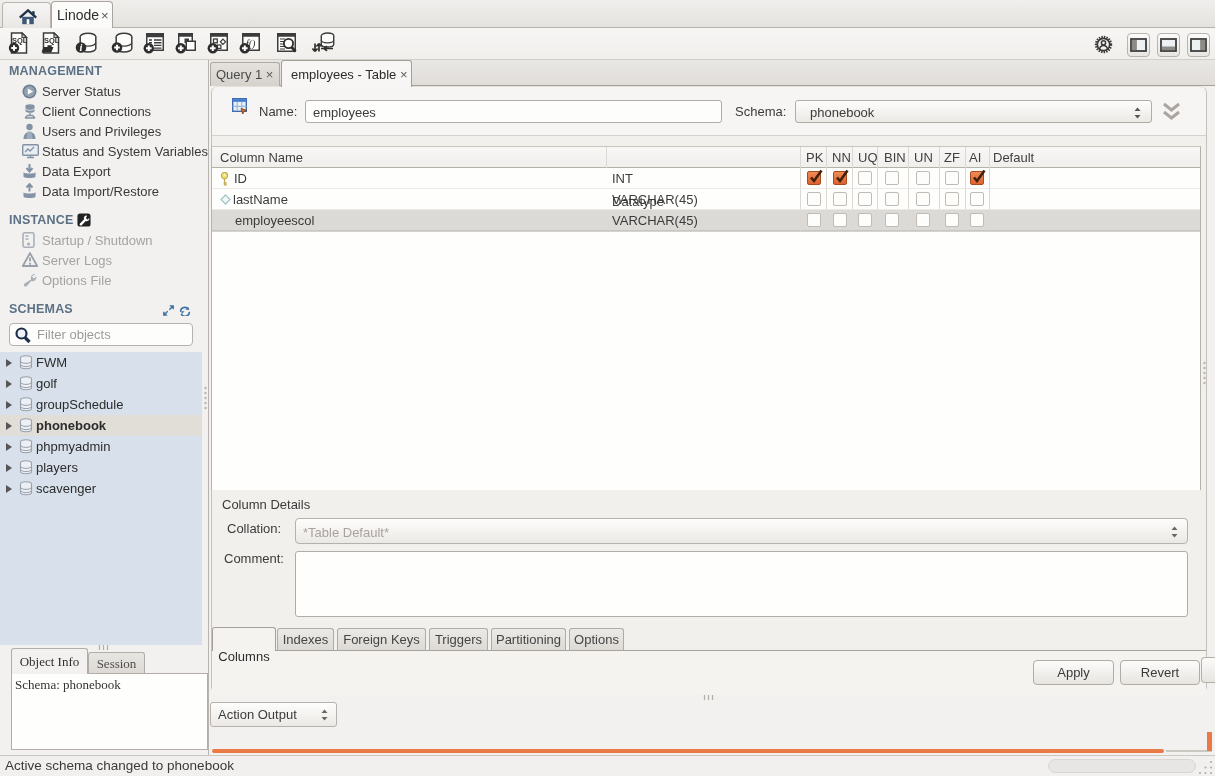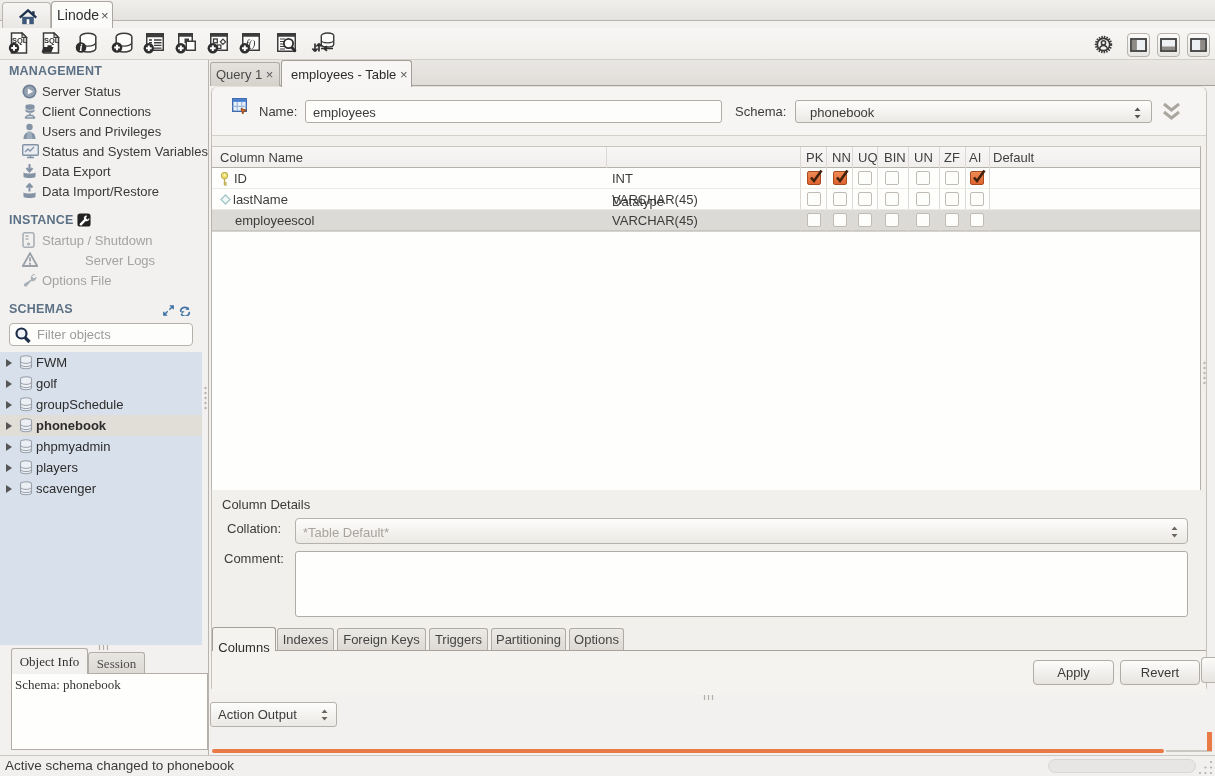--- a/index.html
+++ b/index.html
@@ -1,19 +1,19 @@
 <!DOCTYPE html>
 <html><head><meta charset="utf-8"><style>
 *{margin:0;padding:0;box-sizing:border-box;}
 html,body{width:1215px;height:776px;overflow:hidden;}
 body{font-family:"Liberation Sans",sans-serif;background:#f2f1ef;position:relative;font-size:13px;color:#3b3b3b;}
 .abs{position:absolute;}
 svg{display:block;}
 
-#tabstrip{left:0;top:0;width:1215px;height:21px;background:linear-gradient(#f0efed,#e4e2de);border-bottom:1px solid #b8b3ad;}
+#tabstrip{left:0;top:0;width:1215px;height:28px;background:linear-gradient(#f0efed,#e4e2de);border-bottom:1px solid #b8b3ad;}
 #hometab{left:2px;top:2px;width:49px;height:26px;background:linear-gradient(#f7f6f5,#e9e7e4);border:1px solid #bab5af;border-bottom:none;border-radius:4px 4px 0 0;}
 #linodetab{left:51px;top:1px;width:62px;height:27px;background:#fbfbfa;border:1px solid #aaa59e;border-bottom:none;border-radius:4px 4px 0 0;color:#2e2e2e;font-size:14px;padding:5px 0 0 5px;}
 #linodetab .x{color:#555;margin-left:2px;font-size:13px;}
 
 #toolbar{left:0;top:28px;width:1215px;height:32px;background:linear-gradient(#f7f6f4,#f1efec);border-bottom:1px solid #d2cec8;text-align:center;}
 .tbi{position:absolute;top:4px;}
 .panelbtn{position:absolute;top:5px;width:23px;height:24px;border:1px solid #b8b3ac;border-radius:4px;background:linear-gradient(#fbfbfa,#e8e6e2);}
 .panelbtn svg{margin:4px auto 0;}
 
 #sidebar{left:0;top:60px;width:209px;height:695px;background:#f2f1ef;border-right:1px solid #b8b3ad;}
@@ -58,21 +58,21 @@
 .cb.on svg{position:absolute;left:0px;top:-3px;}
 
 #coldet{position:absolute;left:2px;top:430px;width:994px;height:160px;background:#f2f0ed;}
 #coldet .t1{position:absolute;left:10px;top:7px;}
 #coldet .t2{position:absolute;left:15px;top:31px;}
 #coldet .t3{position:absolute;left:12px;top:61px;}
 #collationcombo{position:absolute;left:83px;top:28px;width:893px;height:26px;background:linear-gradient(#fdfdfc,#ebe9e5);border:1px solid #b6b1ab;border-radius:4px;padding:6px 0 0 7px;color:#a8a39d;font-size:13px;}
 #commentbox{position:absolute;left:83px;top:61px;width:893px;height:66px;background:#fefefd;border:1px solid #b1aca6;border-radius:3px;}
 
 .btab{position:absolute;border:1px solid #b0aba4;border-bottom:none;border-radius:3px 3px 0 0;background:linear-gradient(#eceae6,#dddad5);font-size:13px;color:#454545;text-align:center;padding-top:3px;height:22px;top:568px;}
-#btabs .active{background:#f4f3f0;border-color:#a5a099;color:#2d2d2d;z-index:2;height:24px;top:567px;padding-top:12px;}
+#btabs .active{background:#f4f3f0;border-color:#a5a099;color:#2d2d2d;z-index:2;height:24px;top:567px;padding-top:21px;}
 #tabline{position:absolute;left:2px;top:590px;width:994px;height:1px;background:#a8a39c;}
 #belowtabs{position:absolute;left:2px;top:591px;width:994px;height:44px;background:#f4f3f0;}
 .pushbtn{position:absolute;top:9px;height:25px;background:linear-gradient(#fcfcfb,#e7e4e0);border:1px solid #b1aca5;border-radius:4px;text-align:center;padding-top:4px;font-size:13px;color:#3a3a3a;}
 #actioncombo{position:absolute;left:0px;top:642px;width:127px;height:25px;background:linear-gradient(#fdfdfc,#ebe9e5);border:1px solid #b6b1ab;border-radius:3px;padding:3px 0 0 8px;font-size:13px;}
 #outtable{position:absolute;left:2px;top:671px;width:1003px;height:20px;background:#fbfbfa;border:1px solid #c9c5bf;border-bottom:none;}
 .oh{position:absolute;top:5px;font-size:13px;color:#3f3f3f;}
 #hscroll{position:absolute;left:2px;top:689px;width:952px;height:4px;background:#e97a46;border-radius:2px;}
 #vscroll{position:absolute;left:997px;top:672px;width:5px;height:19px;background:#e97a46;}
 
 #statusbar{left:0;top:755px;width:1215px;height:21px;background:#f1f0ee;border-top:1px solid #cbc7c1;}
@@ -241,21 +241,21 @@
       <rect x="1" y="0.7" width="11" height="14.6" rx="2" fill="none" stroke="#a9b0b8" stroke-width="1.6"></rect>
       <path d="M3.5 4 h3 M3.5 7 h3" stroke="#a9b0b8" stroke-width="1.3"></path>
       <circle cx="6.5" cy="12" r="1.6" fill="#a9b0b8"></circle>
     </svg>
   <div class="sitem dis" style="top:173px;">Startup / Shutdown</div>
   <svg class="sicon" style="top:192px;" width="16" height="15" viewBox="0 0 16 15">
       <path d="M8 1.2 L15.2 14 H0.8 Z" fill="none" stroke="#9aa1a9" stroke-width="1.8"></path>
       <path d="M8 5.5 v4" stroke="#9aa1a9" stroke-width="1.8"></path>
       <circle cx="8" cy="11.8" r="1.1" fill="#9aa1a9"></circle>
     </svg>
-  <div class="sitem dis" style="top:193px;margin-left:43px;">Server Logs</div>
+  <div class="sitem dis" style="top:193px;">Server Logs</div>
   <svg class="sicon" style="top:213px;" width="16" height="14" viewBox="0 0 16 14">
       <path d="M13.5 1 a4 4 0 0 0 -4.4 5.4 L2.2 10.8 a1.8 1.8 0 0 0 2.5 2.5 L9.2 8 a4 4 0 0 0 5.2-4.6 l-2.4 2.2 -2.2-2 Z" fill="#a9b0b8"></path>
     </svg>
   <div class="sitem dis" style="top:213px;">Options File</div>
   <div class="sechead" style="top:242px;">SCHEMAS</div>
   <svg class="abs" style="left:163px;top:245px;" width="11" height="11" viewBox="0 0 13 13">
       <path d="M8 1 h4 v4 M12 1 L7.5 5.5 M5 12 H1 V8 M1 12 L5.5 7.5" stroke="#3c70a4" stroke-width="1.7" fill="none"></path>
     </svg>
   <svg class="abs" style="left:179px;top:245px;" width="12" height="11" viewBox="0 0 14 13">
       <path d="M2 8 a5 4.5 0 0 1 9.5-2.5 M12 8 a5 4.5 0 0 1 -9.5 2.5" stroke="#3c70a4" stroke-width="1.8" fill="none"></path>

